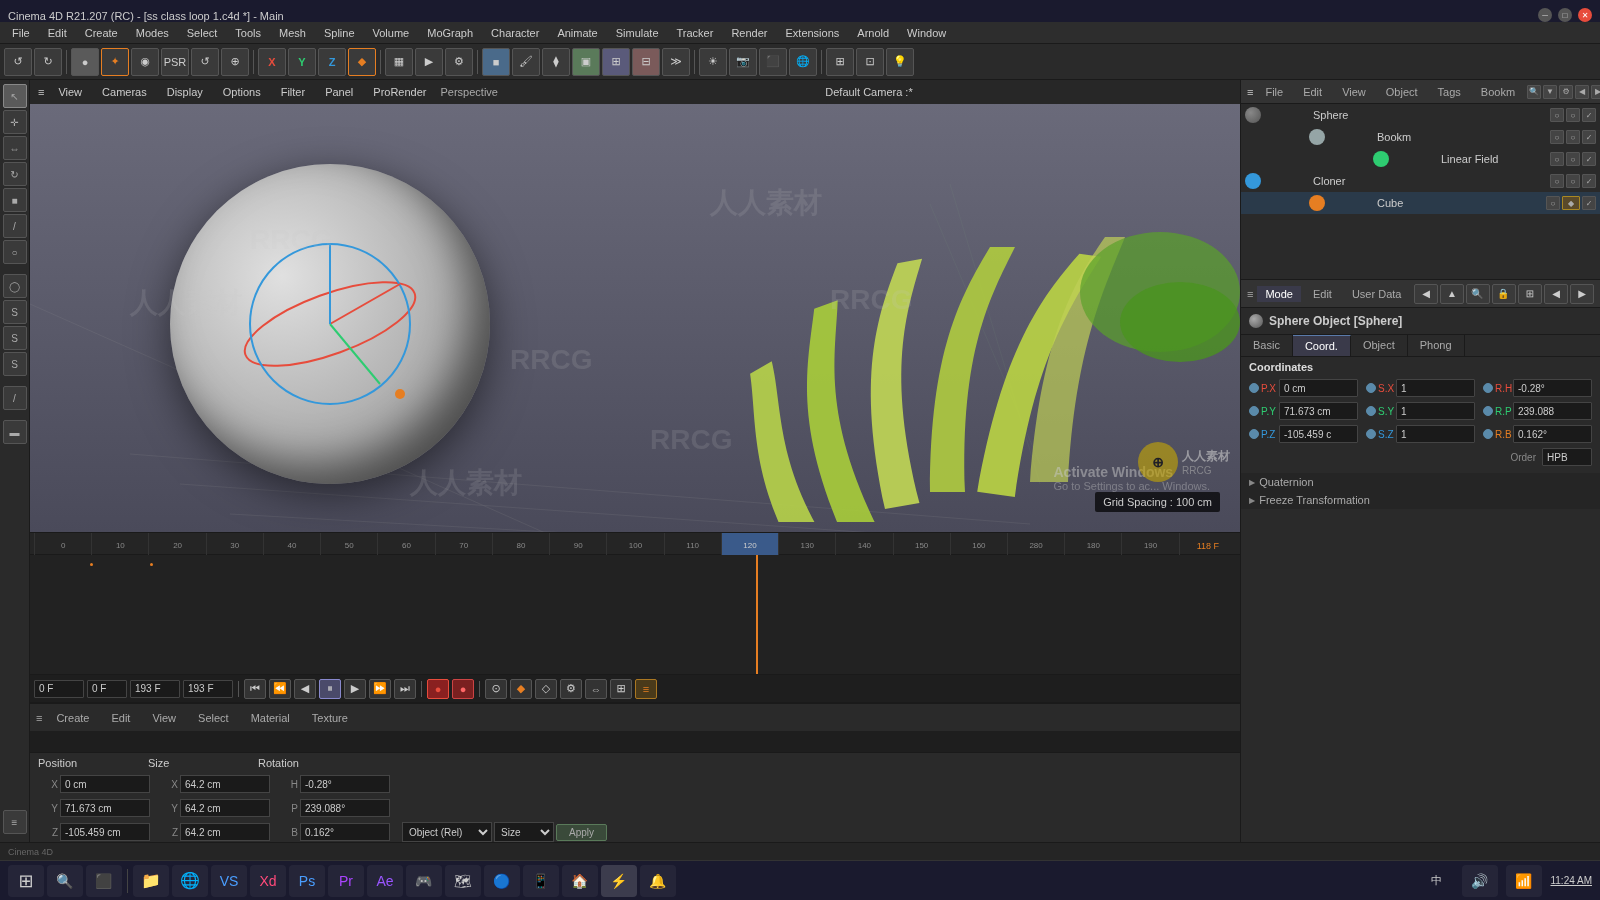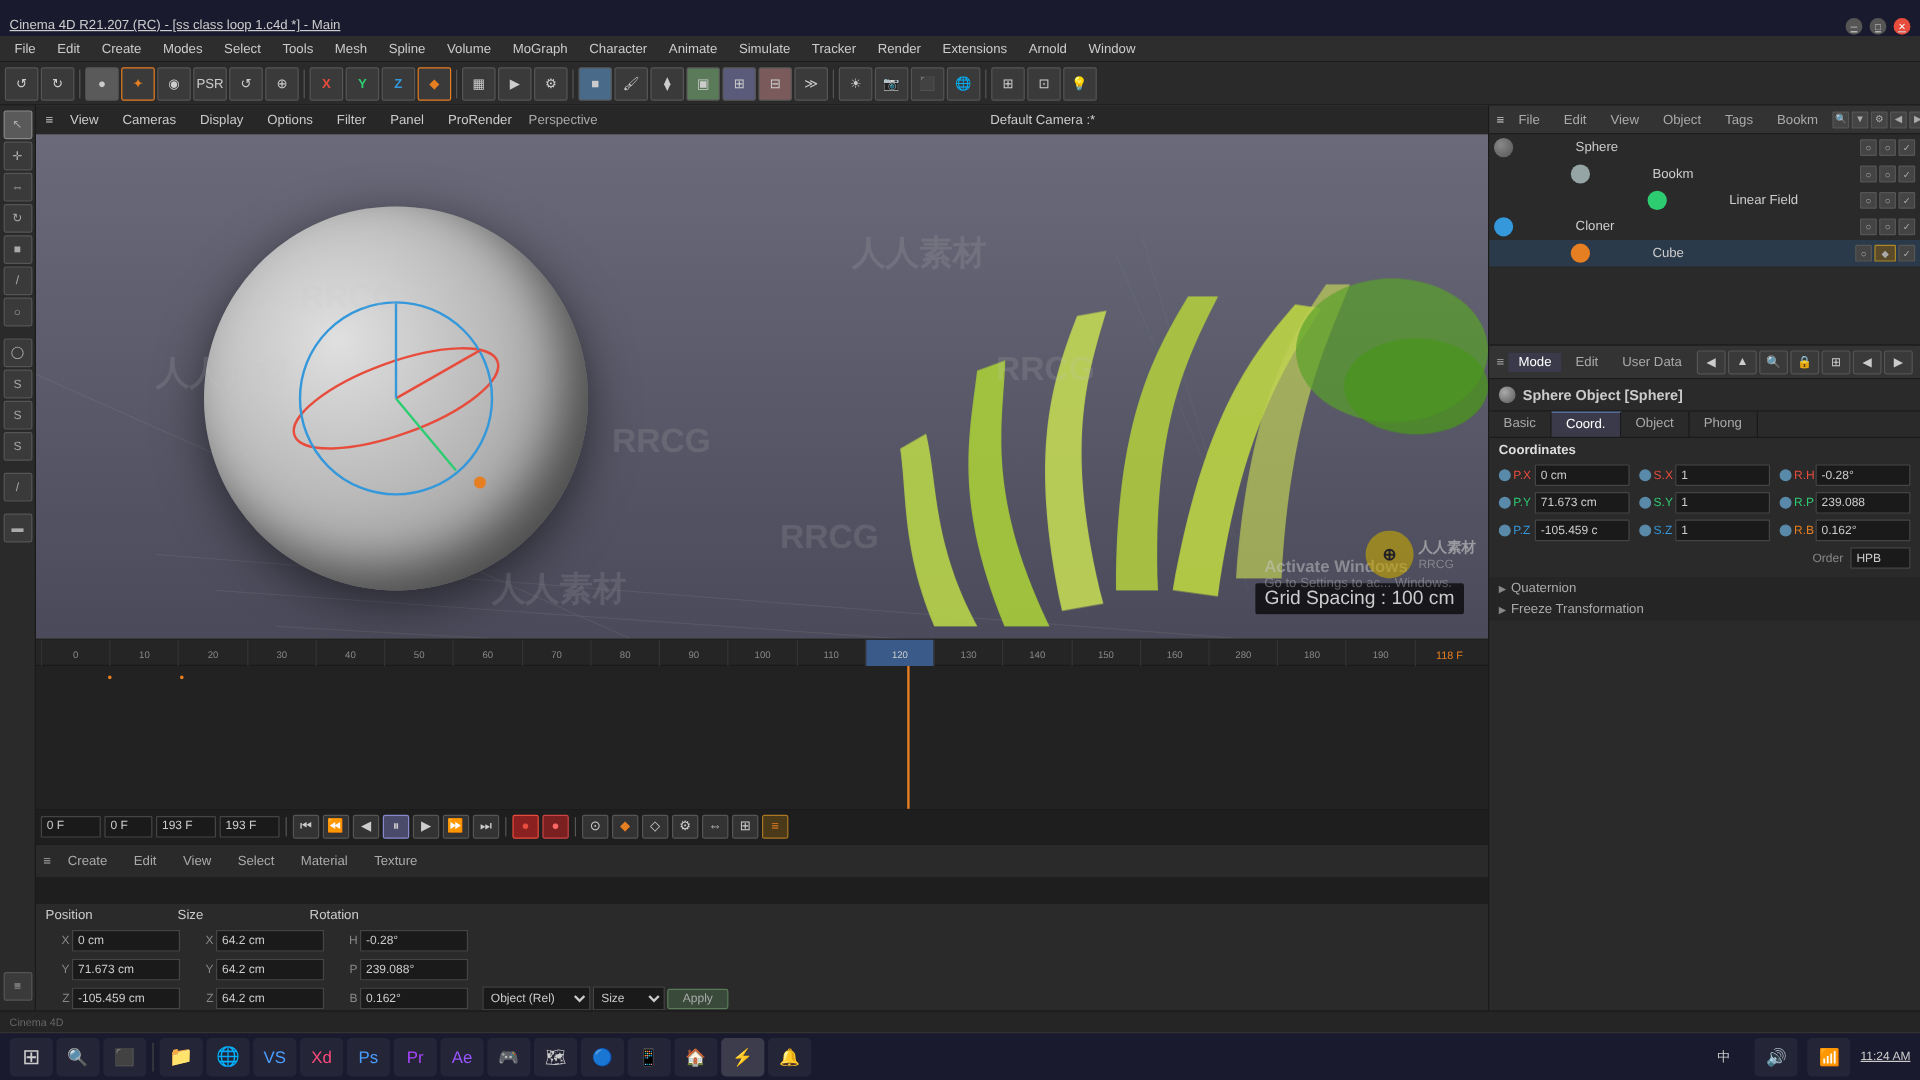--- a/index.html
+++ b/index.html
@@ -1,19 +1,19 @@
 <!DOCTYPE html>
 <html><head>
   <meta charset="utf-8">
   <style>
     * { margin: 0; padding: 0; box-sizing: border-box; }
     body { width: 1600px; height: 900px; overflow: hidden; background: #3a3a3a; font-family: Arial, sans-serif; font-size: 11px; color: #ccc; user-select: none; }
 
     
-    #titlebar { width: 100%; height: 22px; background: #1a1a2e; display: flex; align-items: flex-start; justify-content: space-between; padding: 15px 8px; text-decoration: underline; }
+    #titlebar { width: 100%; height: 22px; background: #1a1a2e; display: flex; align-items: flex-end; justify-content: space-between; padding: 0 8px; }
     #titlebar .title { color: #ccc; font-size: 11px; }
     #titlebar .controls { display: flex; gap: 6px; }
     #titlebar .ctrl-btn { width: 14px; height: 14px; border-radius: 50%; display: flex; align-items: center; justify-content: center; font-size: 8px; cursor: pointer; }
     #titlebar .ctrl-min { background: #555; color: #ccc; }
     #titlebar .ctrl-max { background: #555; color: #ccc; }
     #titlebar .ctrl-close { background: #e74c3c; color: #fff; }
 
     
     #menubar { width: 100%; height: 22px; background: #2d2d2d; display: flex; align-items: center; padding: 0 4px; gap: 2px; border-bottom: 1px solid #1a1a1a; }
     .menu-item { padding: 2px 8px; font-size: 11px; color: #ccc; cursor: pointer; border-radius: 2px; }
@@ -38,21 +38,21 @@
     
     .scene-bg { width: 100%; height: 100%; background: linear-gradient(to bottom, #6a6a7a 0%, #5a5a6a 50%, #4a4a5a 100%); position: relative; }
 
     
     .sphere { position: absolute; width: 320px; height: 320px; border-radius: 50%; background: radial-gradient(circle at 35% 35%, #e0e0e0, #888); box-shadow: inset -20px -20px 40px rgba(0,0,0,0.5), 0 10px 40px rgba(0,0,0,0.5); top: 60px; left: 140px; }
 
     
     .watermark { position: absolute; color: rgba(200,200,200,0.15); font-size: 28px; font-weight: bold; pointer-events: none; }
 
     
-    .tooltip { position: absolute; bottom: 20px; right: 20px; background: rgba(0,0,0,0.7); color: #ccc; padding: 4px 8px; font-size: 16px; border-radius: 2px; }
+    .tooltip { position: absolute; bottom: 20px; right: 20px; background: rgba(0,0,0,0.7); color: #ccc; padding: 4px 8px; font-size: 11px; border-radius: 2px; }
 
     
     #right-panel { width: 360px; background: #2a2a2a; border-left: 1px solid #1a1a1a; display: flex; flex-direction: column; }
 
     
     #scene-tree { height: 200px; background: #2a2a2a; border-bottom: 1px solid #1a1a1a; overflow: hidden; }
     #scene-tree-header { height: 24px; background: #333; display: flex; align-items: center; padding: 0 6px; font-size: 11px; color: #ccc; gap: 4px; border-bottom: 1px solid #1a1a1a; }
     .tree-item { display: flex; align-items: center; padding: 2px 4px; height: 22px; cursor: pointer; font-size: 11px; gap: 48px; }
     .tree-indent { width: 16px; flex-shrink: 0; }
     .tree-icon { width: 16px; height: 16px; border-radius: 50%; margin-right: 4px; flex-shrink: 0; }

